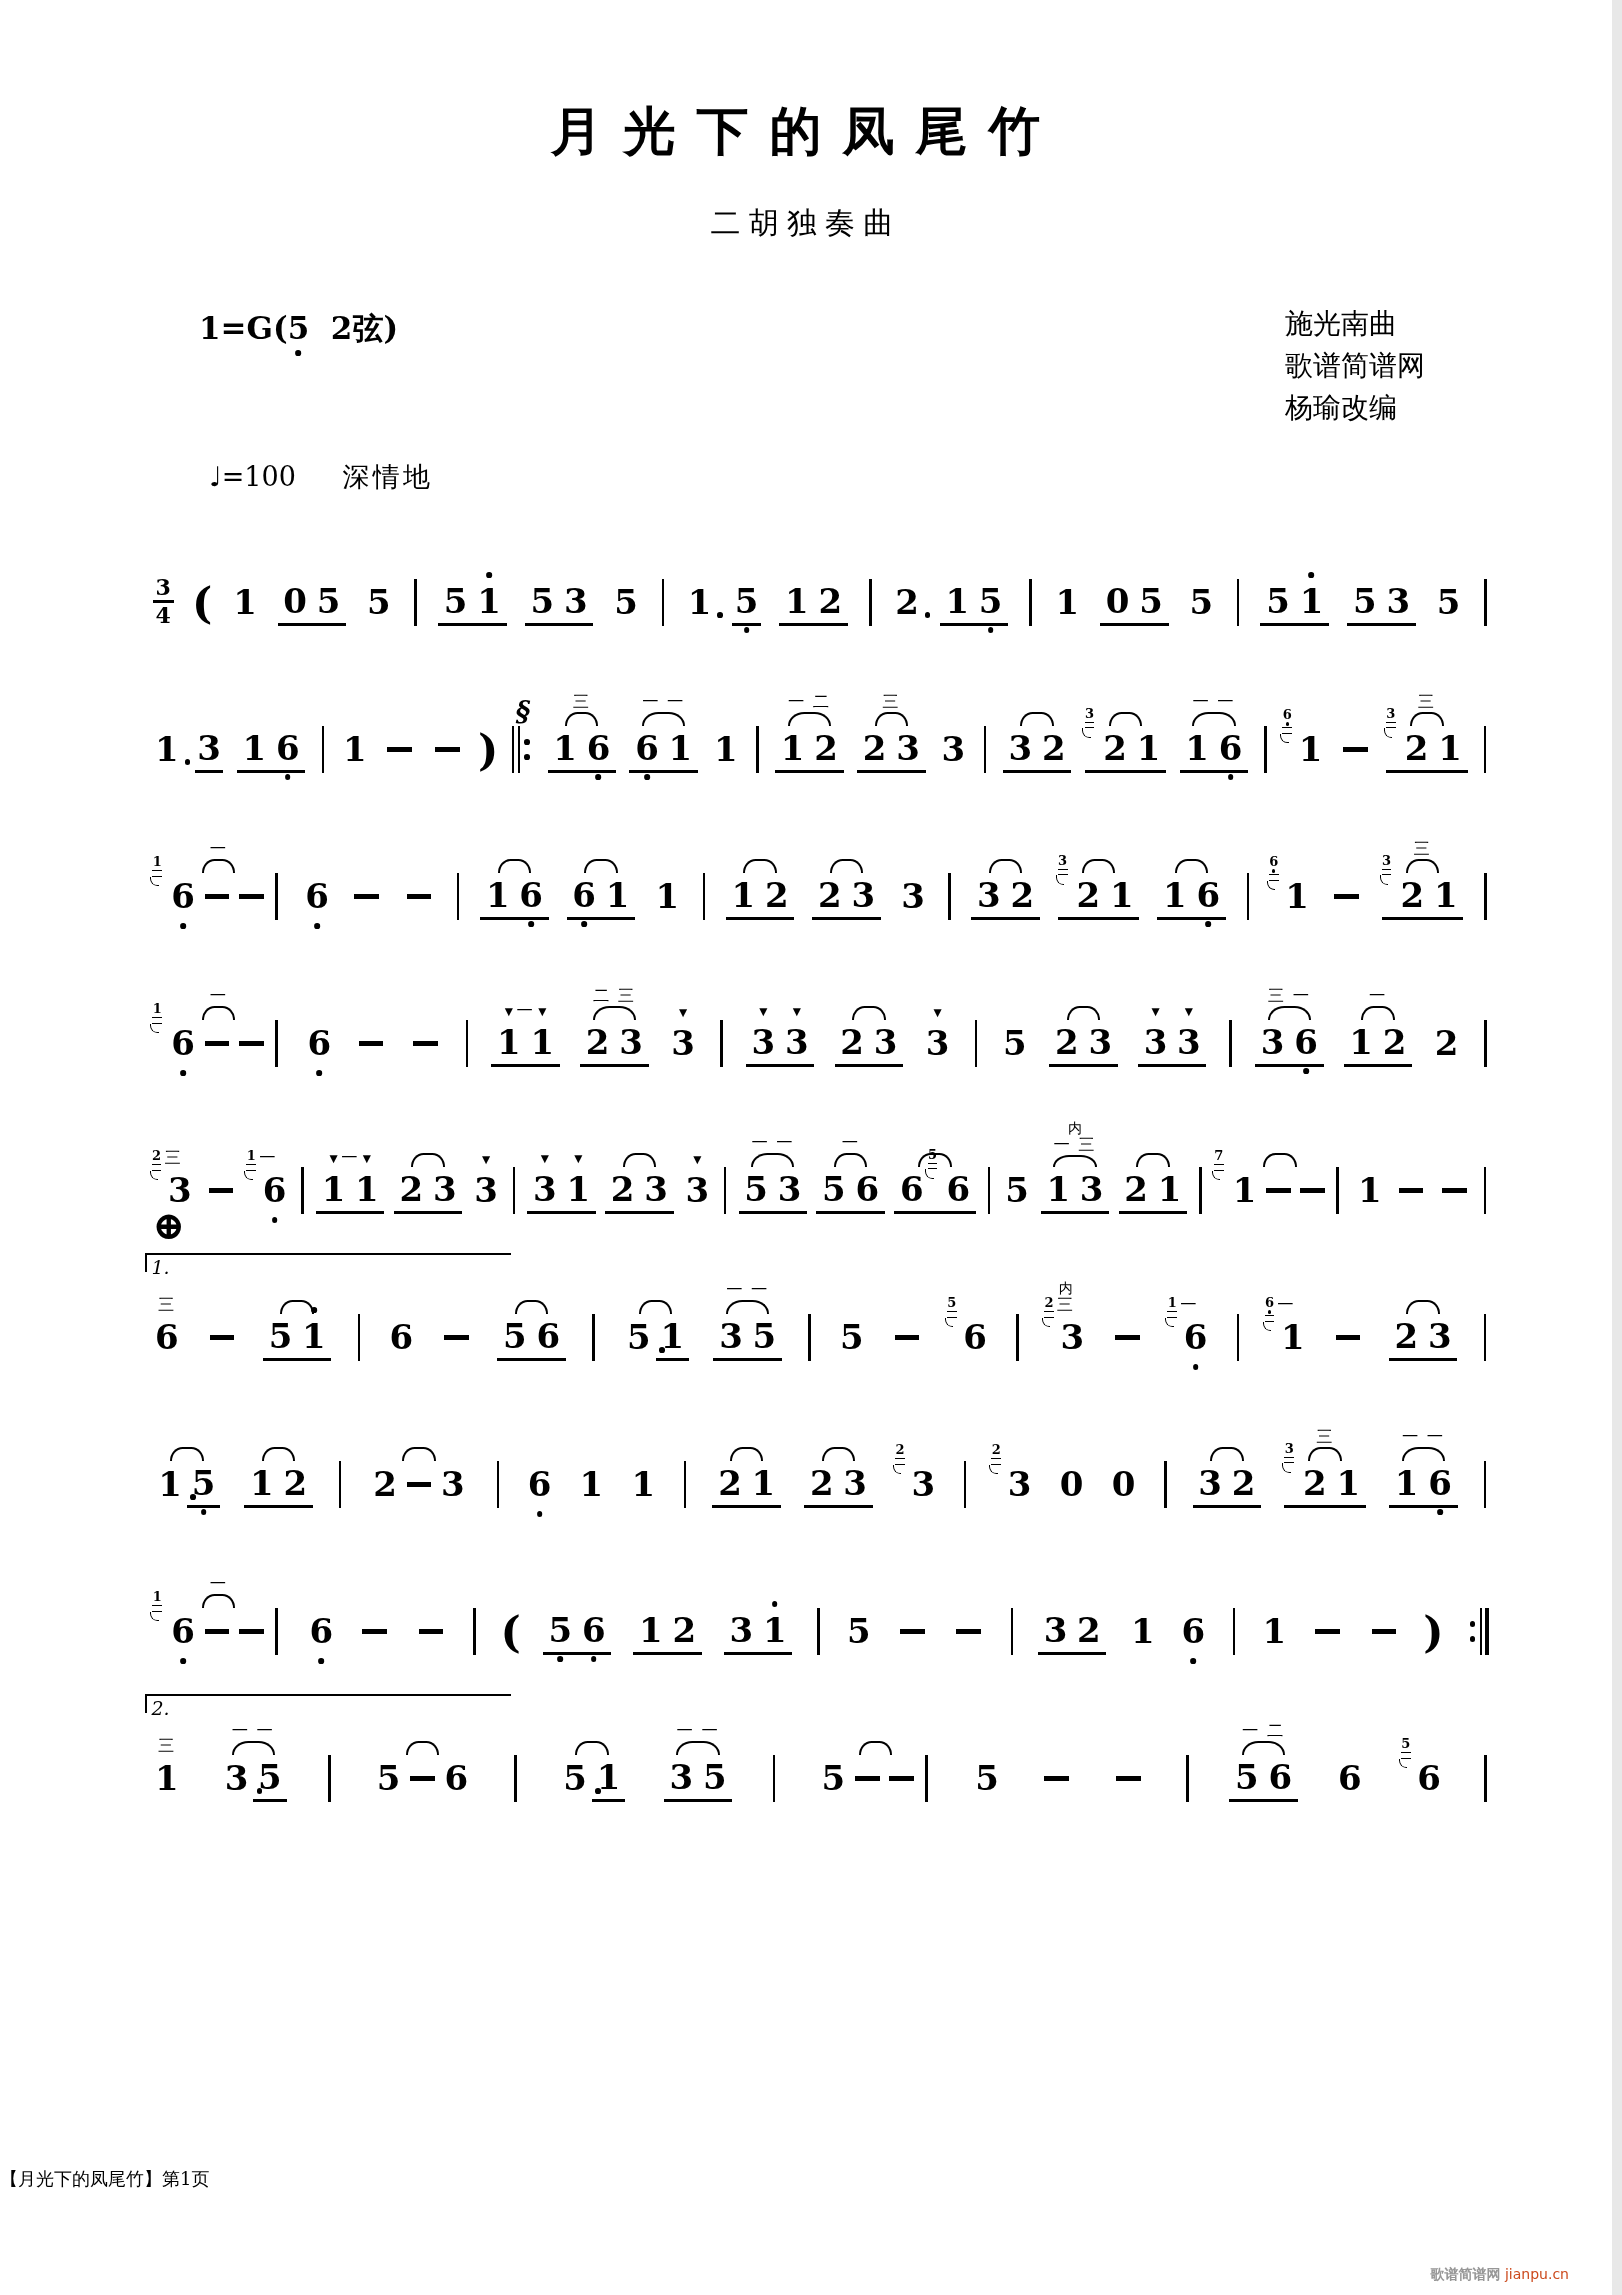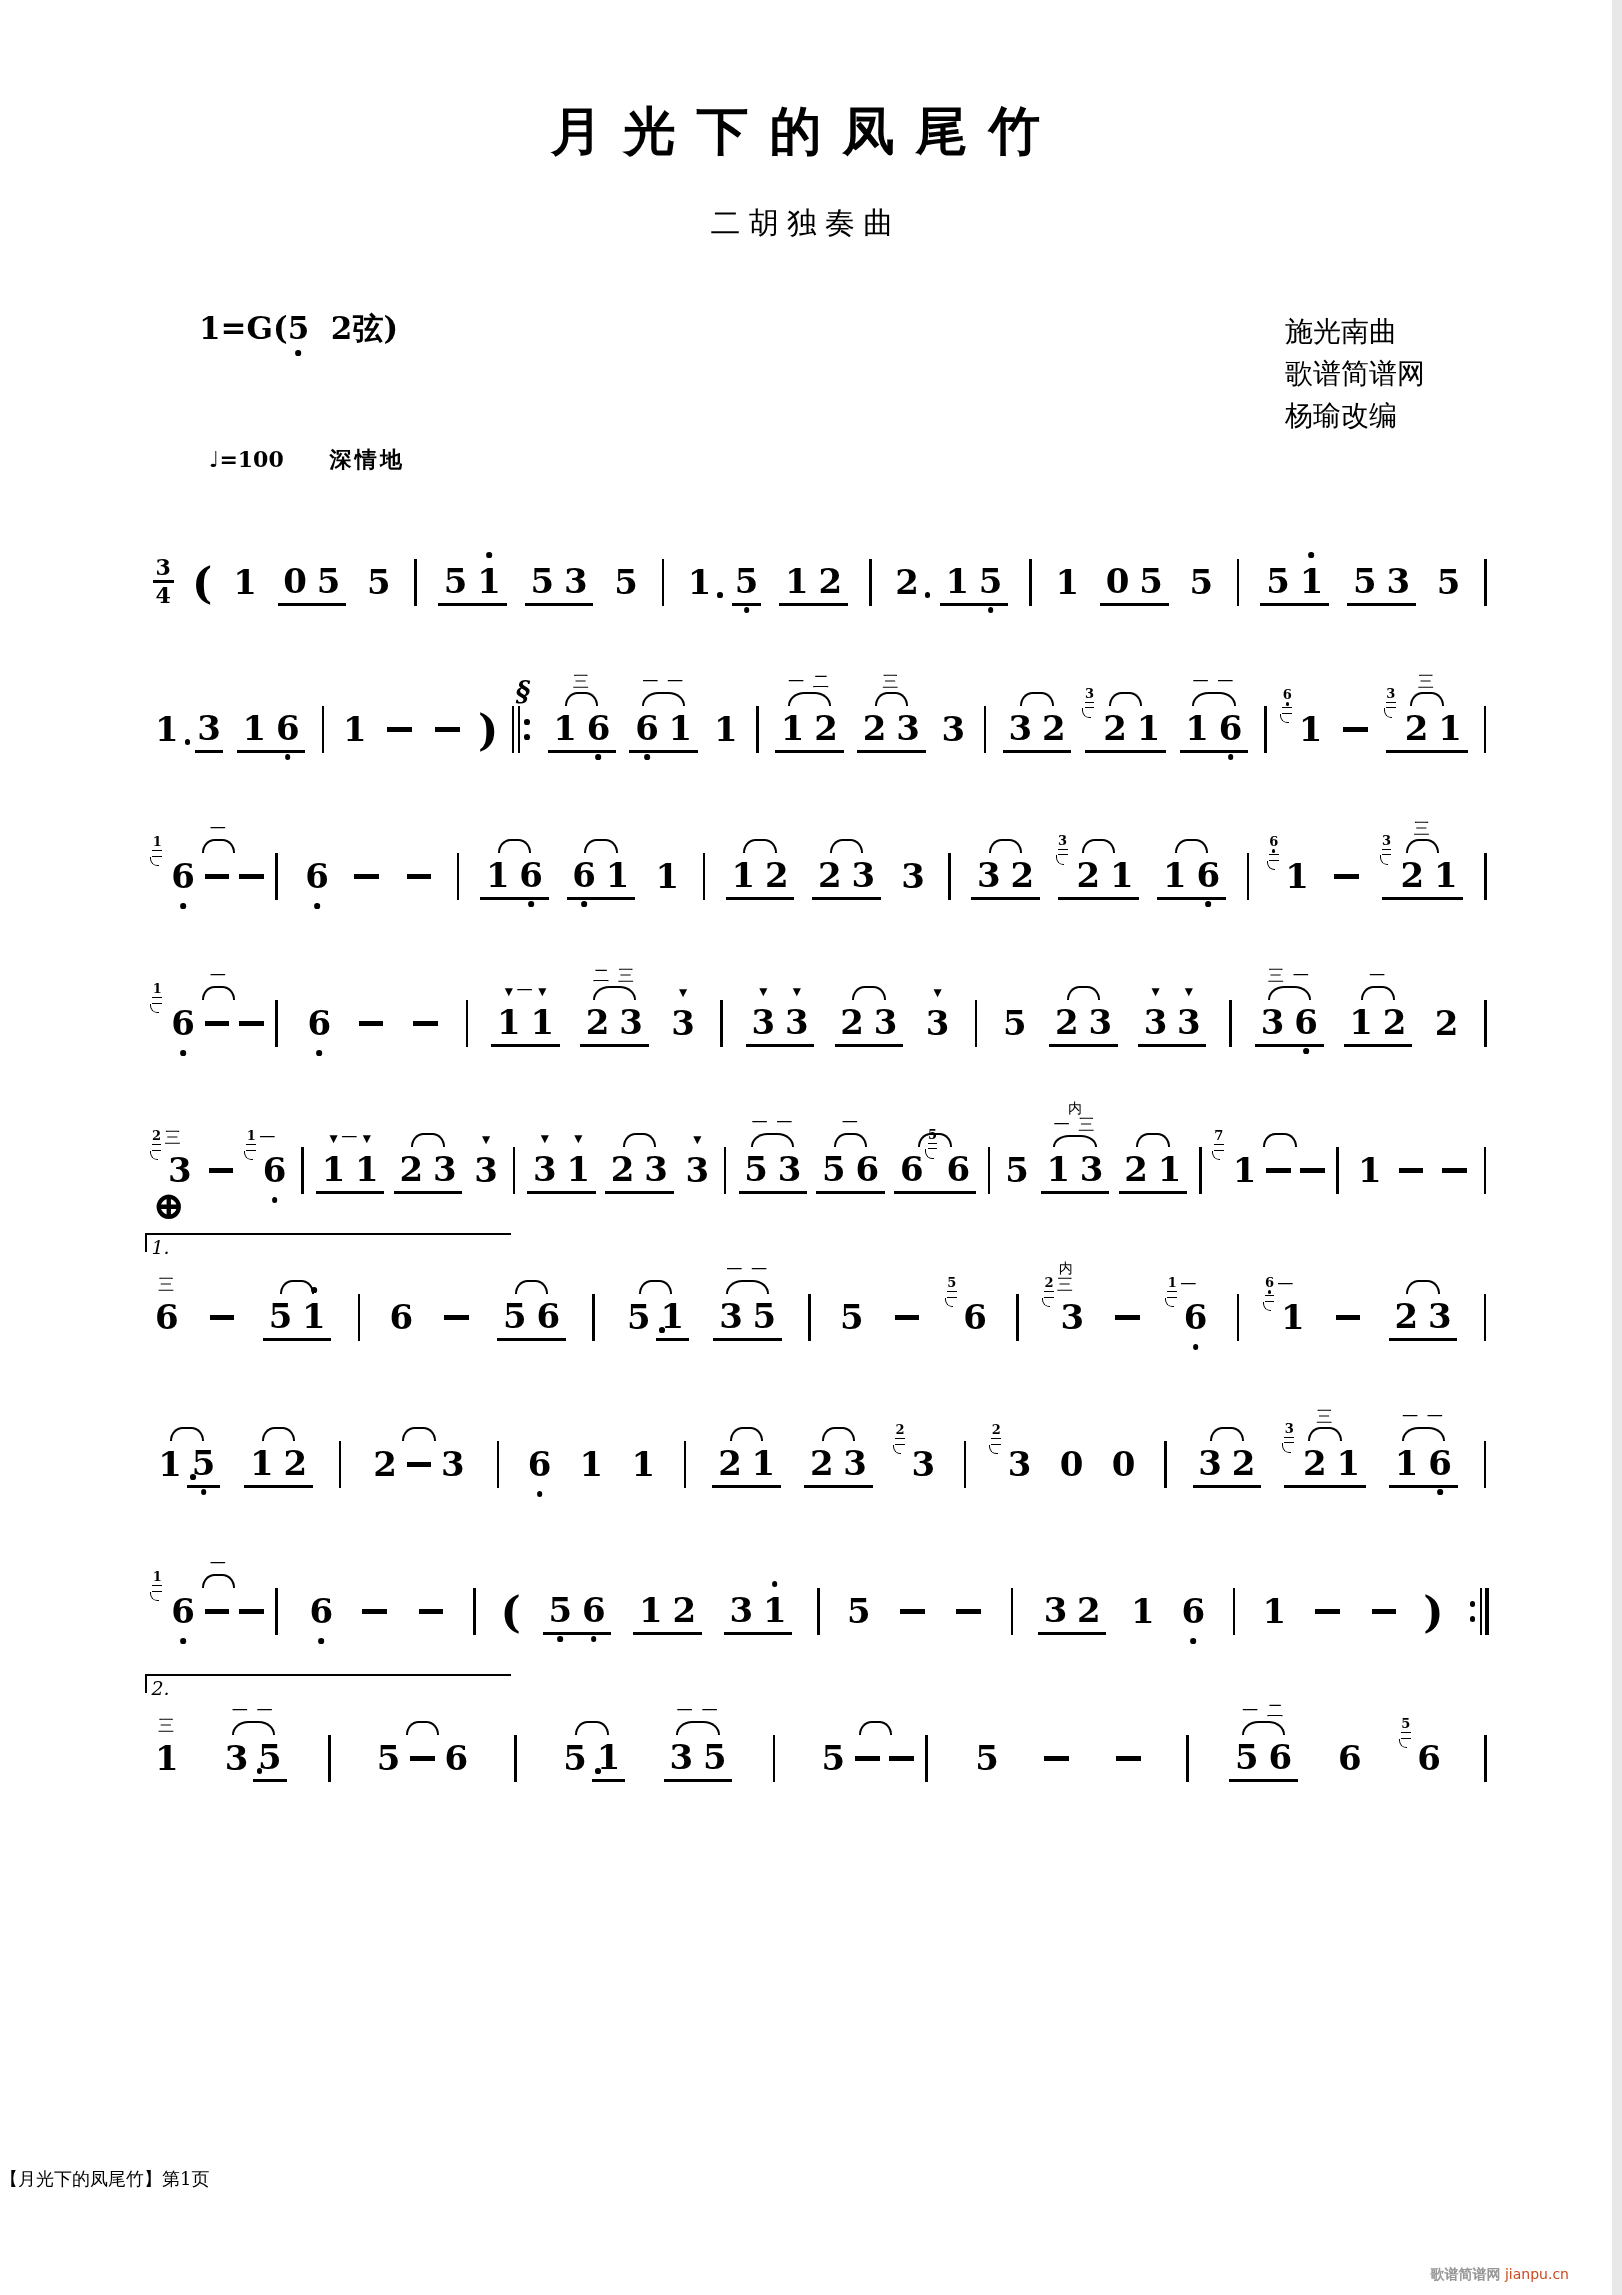--- a/index.html
+++ b/index.html
@@ -8,22 +8,22 @@
     font-family:"DejaVu Serif","Liberation Serif",serif;color:#000;
     overflow:hidden;
   }
   
   .title{margin:0;padding-top:97px;text-align:center;font-size:52px;font-weight:bold;letter-spacing:21px;}
   .subtitle{margin-top:36px;text-align:center;font-size:30px;letter-spacing:8.2px;}
   .hdr-row{position:relative;margin-top:51px;height:131px;padding-left:12px;}
   .keysig{position:absolute;left:199px;top:13px;font-size:31px;font-weight:bold;}
   .keysig .lonote{position:relative;display:inline-block;}
   .keysig .lonote::after{content:"";position:absolute;left:50%;transform:translateX(-50%);bottom:-9.8px;width:5.7px;height:5.7px;border-radius:50%;background:#000;}
-  .credits{position:absolute;right:187px;top:16px;font-size:28px;line-height:1.5;text-align:left;}
-  .tempo-row{margin-top:19px;margin-left:209px;font-size:22px;font-weight:bold;}
+  .credits{position:absolute;right:187px;top:8px;font-size:28px;line-height:1.5;text-align:left;}
+  .tempo-row{margin-top:33px;margin-left:209px;font-size:27px;font-weight:normal;}
   .tempo-row .expr{margin-left:38px;letter-spacing:3.3px;}
   
   #score{margin:38px 0 0 151px;width:1340px;}
   .line{position:relative;margin-bottom:54px;}
   .row{display:flex;justify-content:space-between;align-items:flex-start;}
   .tok{flex:none;display:flex;flex-direction:column;align-items:center;margin:0 1.6px;}
   .annz{height:46px;display:flex;flex-direction:column;justify-content:flex-end;align-items:center;min-width:8.2px;}
   .ann2{font-size:14px;line-height:14.7px;}
   .ann{font-size:16.4px;line-height:18px;letter-spacing:1.6px;white-space:nowrap;}
   .arcline{width:92%;min-width:28px;height:12.3px;border:2.5px solid #000;border-bottom:none;border-radius:50% 50% 0 0/130% 130% 0 0;margin-top:0.8px;}

